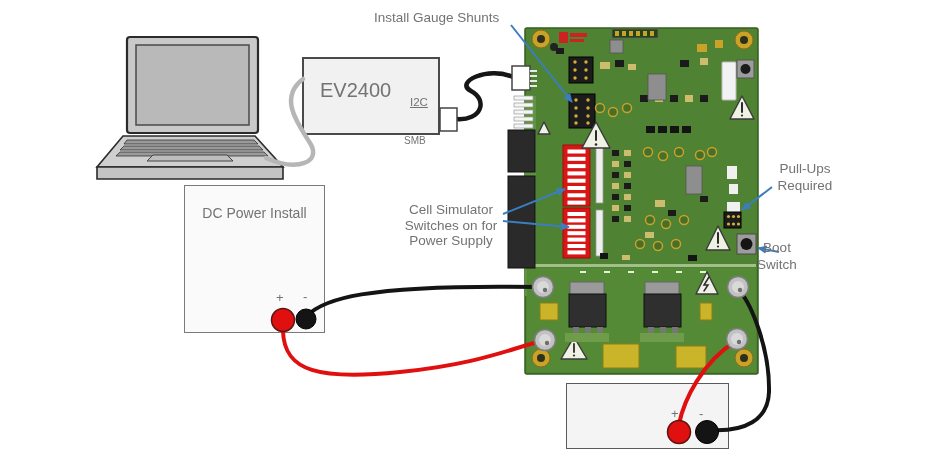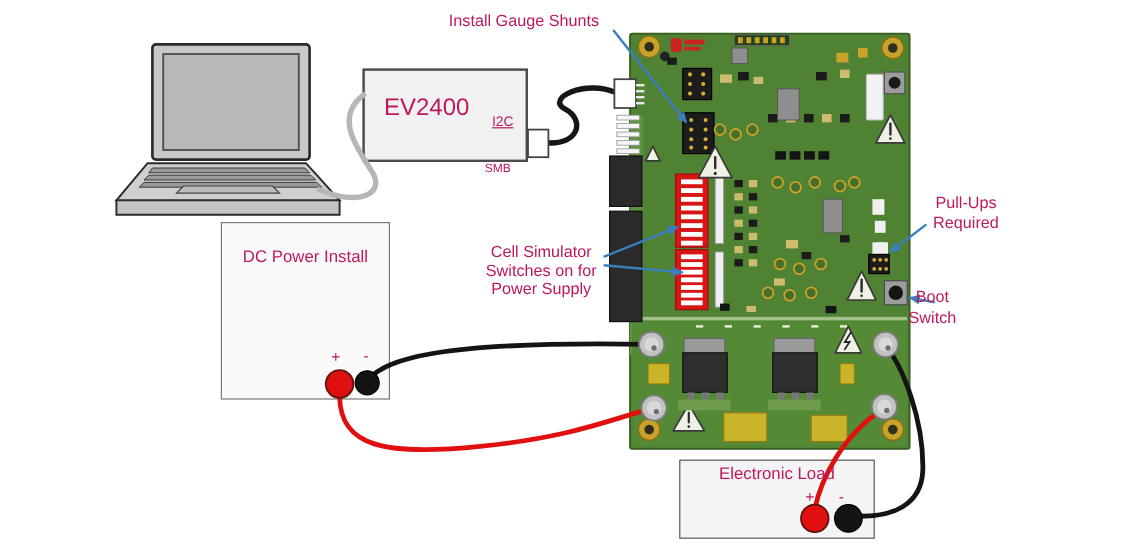--- a/index.html
+++ b/index.html
@@ -3,21 +3,21 @@
 <meta charset="utf-8">
 <style>
   html,body{margin:0;padding:0;background:#fff;}
   #canvas{position:relative;width:946px;height:459px;background:#ffffff;overflow:hidden;
           font-family:"Liberation Sans", sans-serif;}
   #gfx{position:absolute;left:0;top:0;width:946px;height:459px;pointer-events:none;z-index:2;}
   .devbox{position:absolute;z-index:1;box-sizing:border-box;}
   .box-ev{left:302px;top:57px;width:138px;height:78px;background:#f1f1f1;border:2px solid #4a4a4a;}
   .box-dc{left:184px;top:185px;width:141px;height:148px;background:#fafafa;border:1.5px solid #7a7a7a;}
   .box-el{left:566px;top:383px;width:163px;height:66px;background:#f4f4f4;border:1.5px solid #5a5a5a;}
-  .lbl{position:absolute;z-index:3;color:#be185d;font-size:13.5px;line-height:15.5px;white-space:nowrap;}
+  .lbl{position:absolute;z-index:3;color:#737373;font-size:13.5px;line-height:15.5px;white-space:nowrap;}
   .ctr{text-align:center;white-space:normal;}
   .lbl-ev{left:320px;top:83px;font-size:20px;}
   .lbl-i2c{left:410px;top:95px;font-size:11.5px;text-decoration:underline;}
   .lbl-smb{left:404px;top:133px;font-size:10px;}
   .lbl-dc{left:184px;top:206px;width:141px;font-size:14px;}
   .lbl-dcplus{left:276px;top:290px;font-size:13px;}
   .lbl-dcminus{left:303px;top:289px;font-size:13px;}
   .lbl-el{left:566px;top:387px;width:163px;font-size:14px;}
   .lbl-elplus{left:671px;top:406px;font-size:13px;}
   .lbl-elminus{left:699px;top:406px;font-size:13px;}
@@ -337,21 +337,20 @@
   </svg>
 
   <div class="lbl lbl-ev">EV2400</div>
   <div class="lbl lbl-i2c">I2C</div>
   <div class="lbl lbl-smb">SMB</div>
 
   <div class="lbl lbl-dc ctr">DC Power Install</div>
   <div class="lbl lbl-dcplus">+</div>
   <div class="lbl lbl-dcminus">-</div>
 
-  <div class="lbl lbl-el ctr">Electronic Load</div>
   <div class="lbl lbl-elplus">+</div>
   <div class="lbl lbl-elminus">-</div>
 
   <div class="lbl lbl-install">Install Gauge Shunts</div>
 
   <div class="lbl lbl-cell ctr">
     <span>Cell Simulator</span><br>
     <span>Switches on for</span><br>
     <span>Power Supply</span>
   </div>

